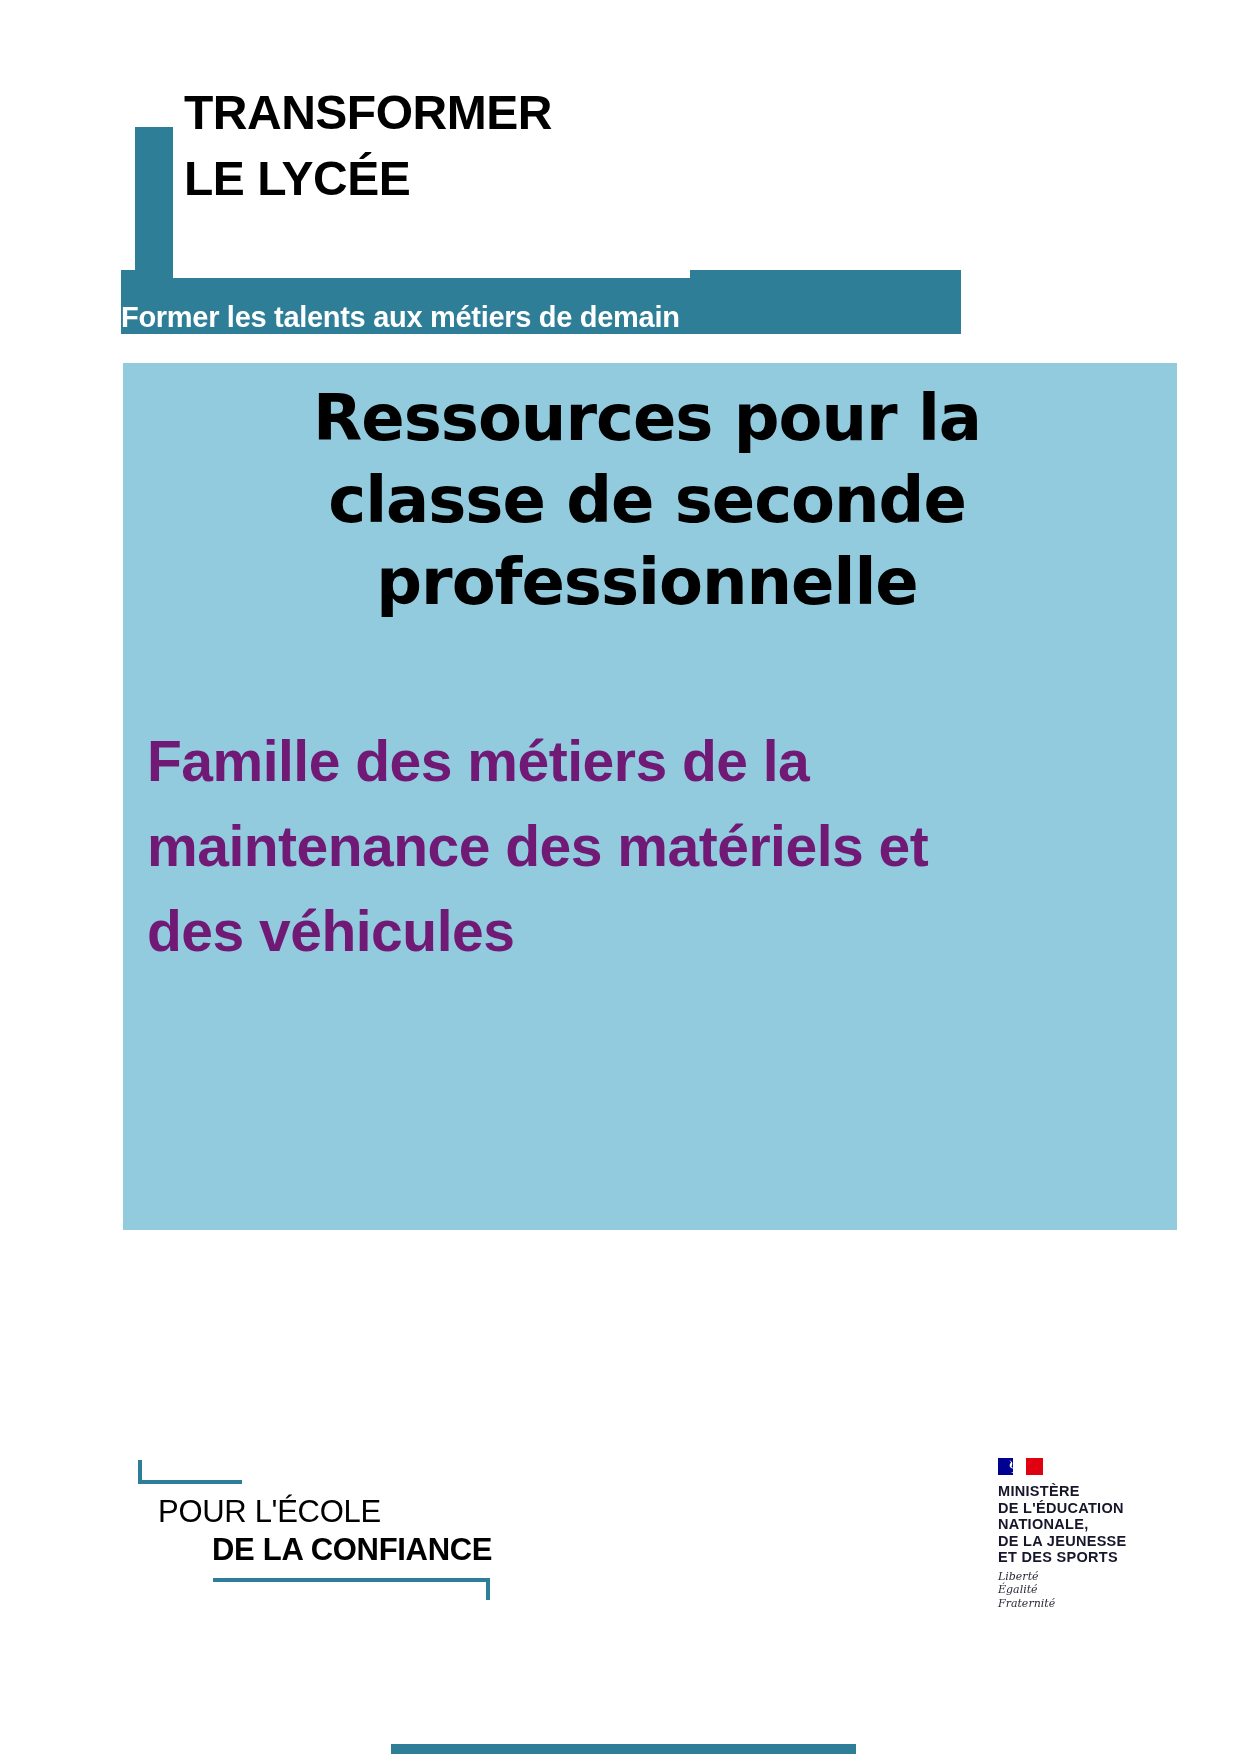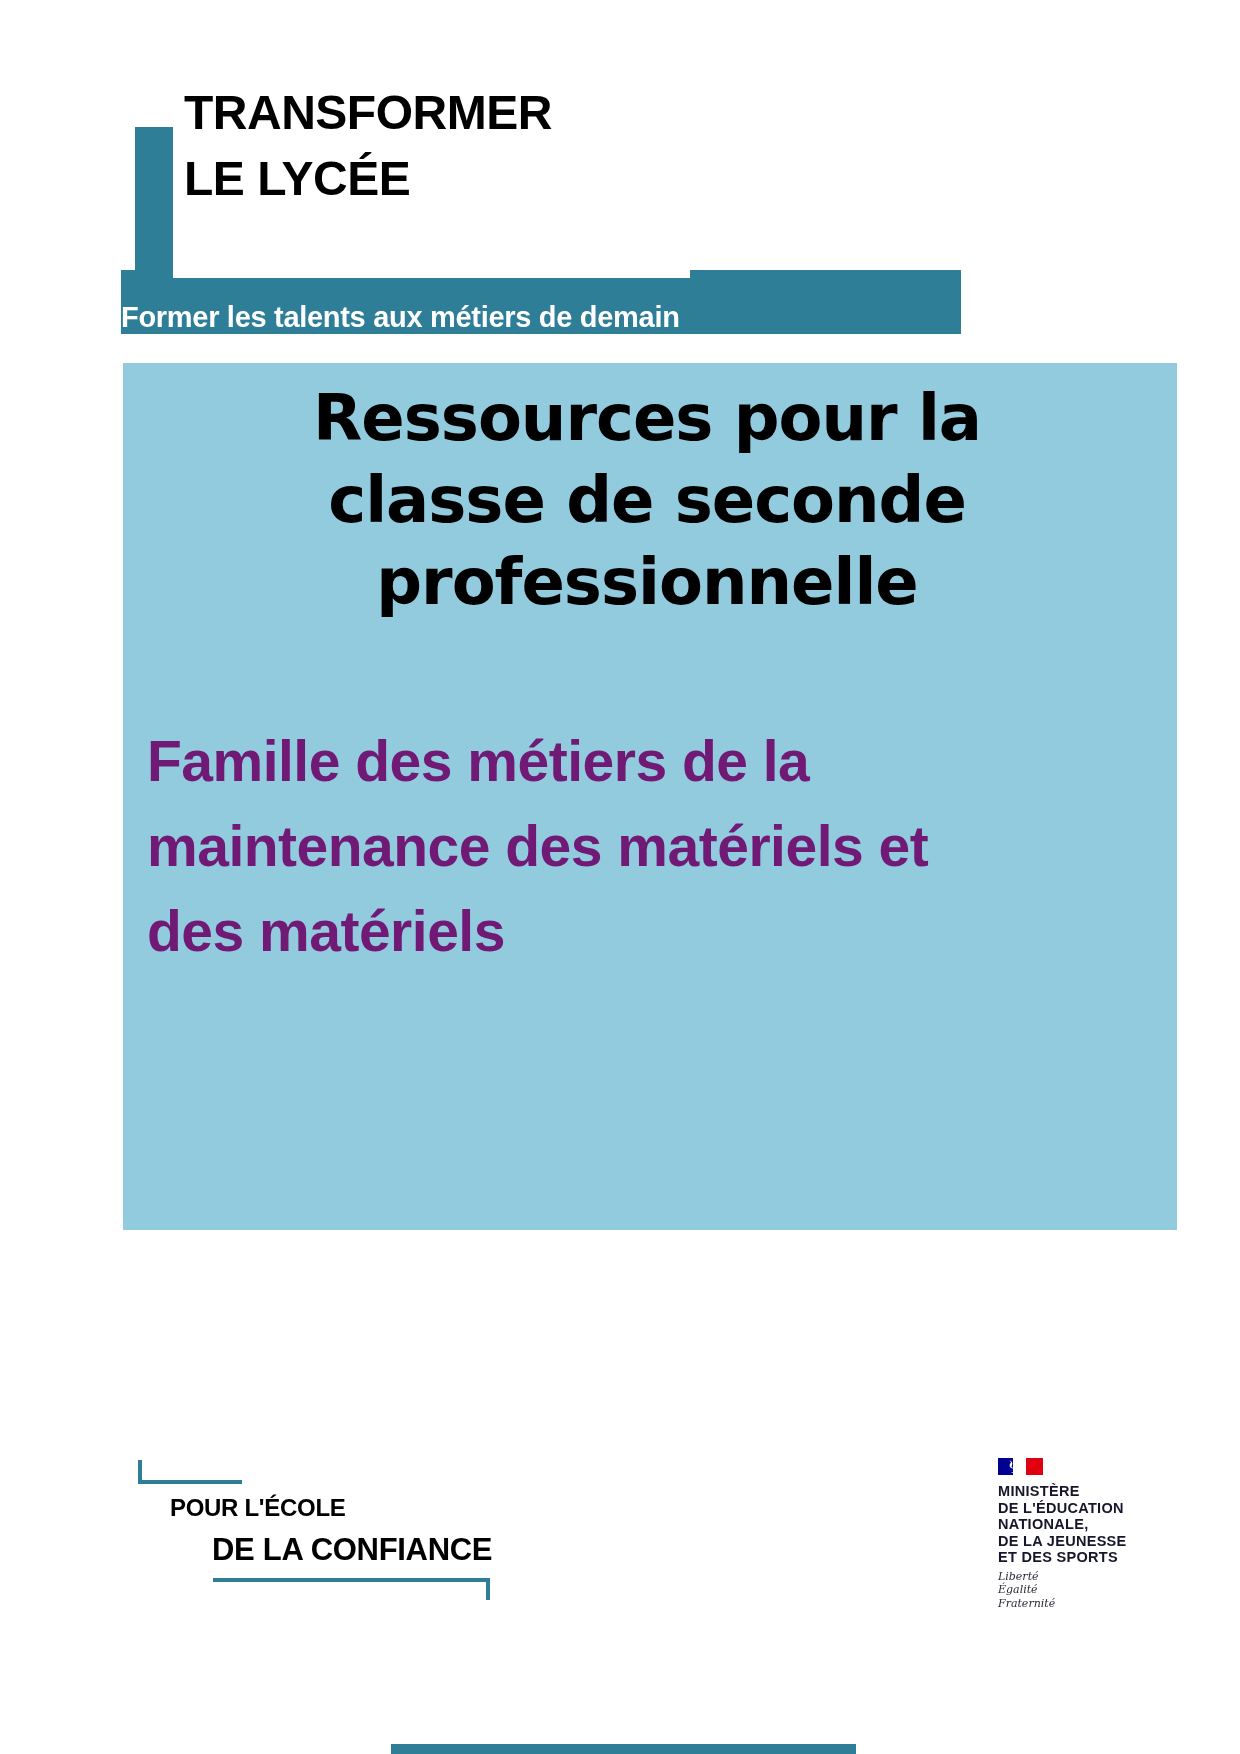--- a/index.html
+++ b/index.html
@@ -94,25 +94,24 @@
   .motto-bracket-top{
     position:absolute;
     left:0; top:2px;
     width:104px; height:24px;
     border-left:4px solid var(--teal);
     border-bottom:4px solid var(--teal);
   }
   .motto-line1{
     position:absolute;
     left:20px; top:36px;
-    font-weight:700;
-    font-size:24px;
+    font-weight:400;
+    font-size:31px;
     color:var(--ink);
     letter-spacing:-0.3px;
-    margin-left:12px;
   }
   .motto-line2{
     position:absolute;
     left:74px; top:74px;
     font-weight:700;
     font-size:31px;
     color:var(--ink);
     letter-spacing:-0.3px;
   }
   .motto-bracket-bottom{
@@ -182,21 +181,21 @@
 
   <div class="panel">
     <div>
       <div class="panel-title">Ressources pour la</div>
       <div class="panel-title">classe de seconde</div>
       <div class="panel-title">professionnelle</div>
     </div>
     <div class="panel-subtitle">
       <div>Famille des métiers de la</div>
       <div>maintenance des matériels et</div>
-      <div>des matériels</div>
+      <div>des véhicules</div>
     </div>
   </div>
 
   <div class="motto">
     <div class="motto-bracket-top"></div>
     <div class="motto-line1">POUR L'ÉCOLE</div>
     <div class="motto-line2">DE LA CONFIANCE</div>
     <div class="motto-bracket-bottom"></div>
   </div>
 

